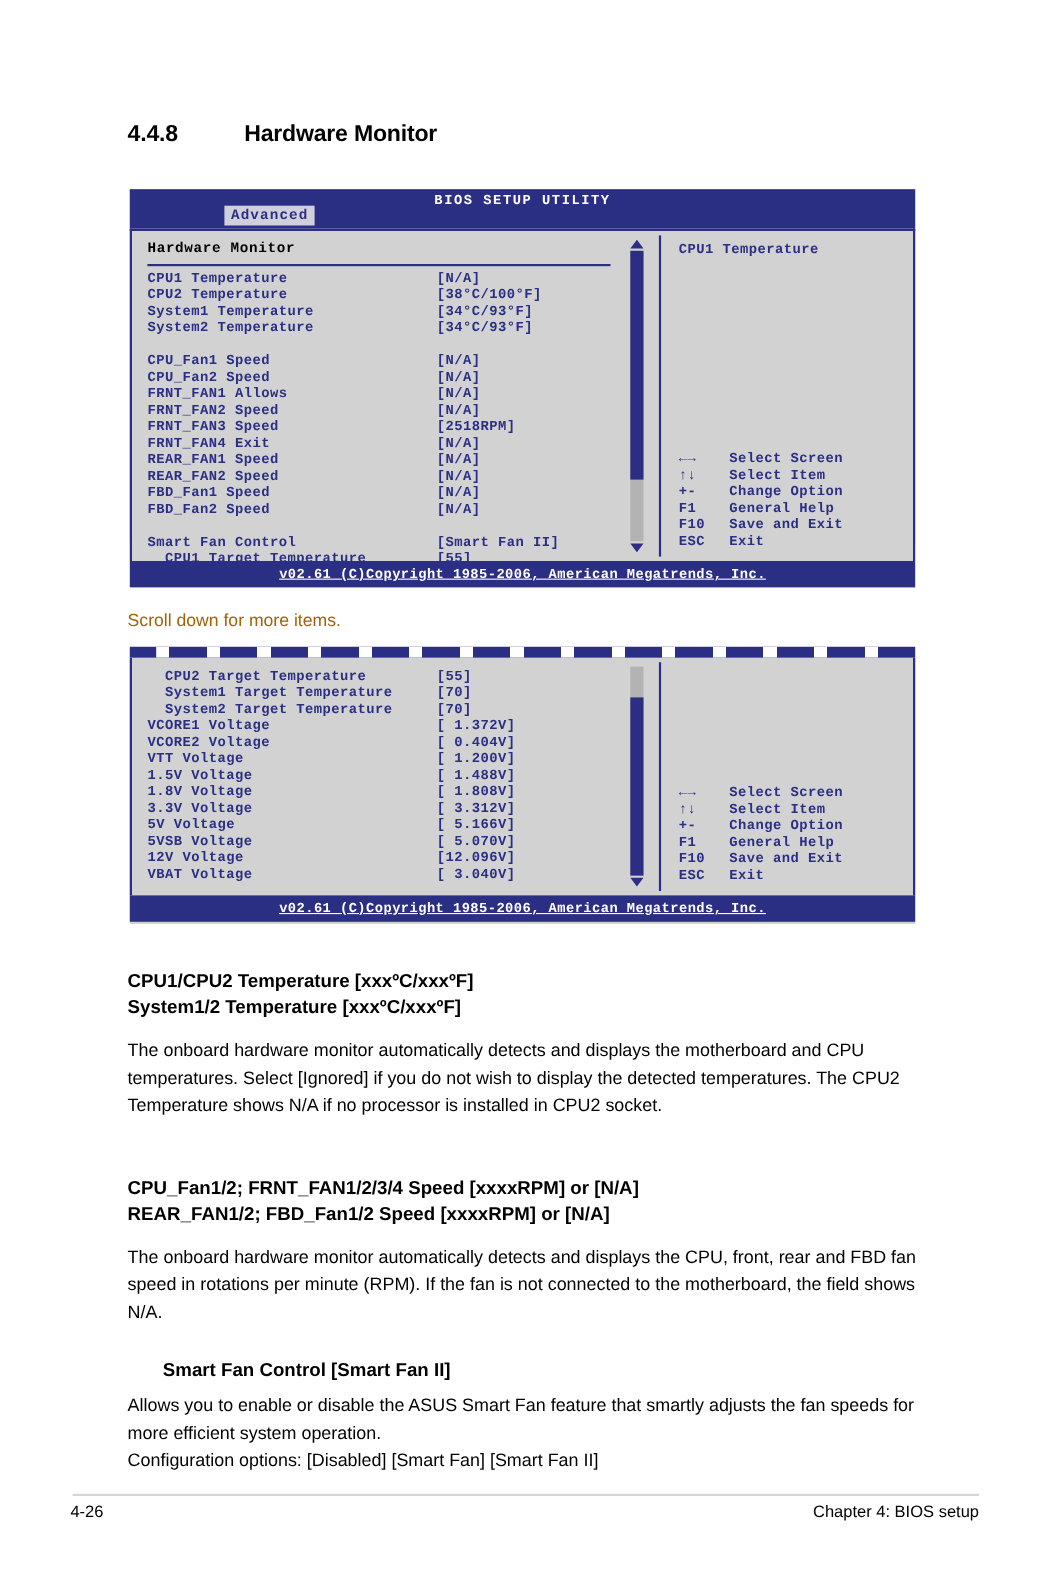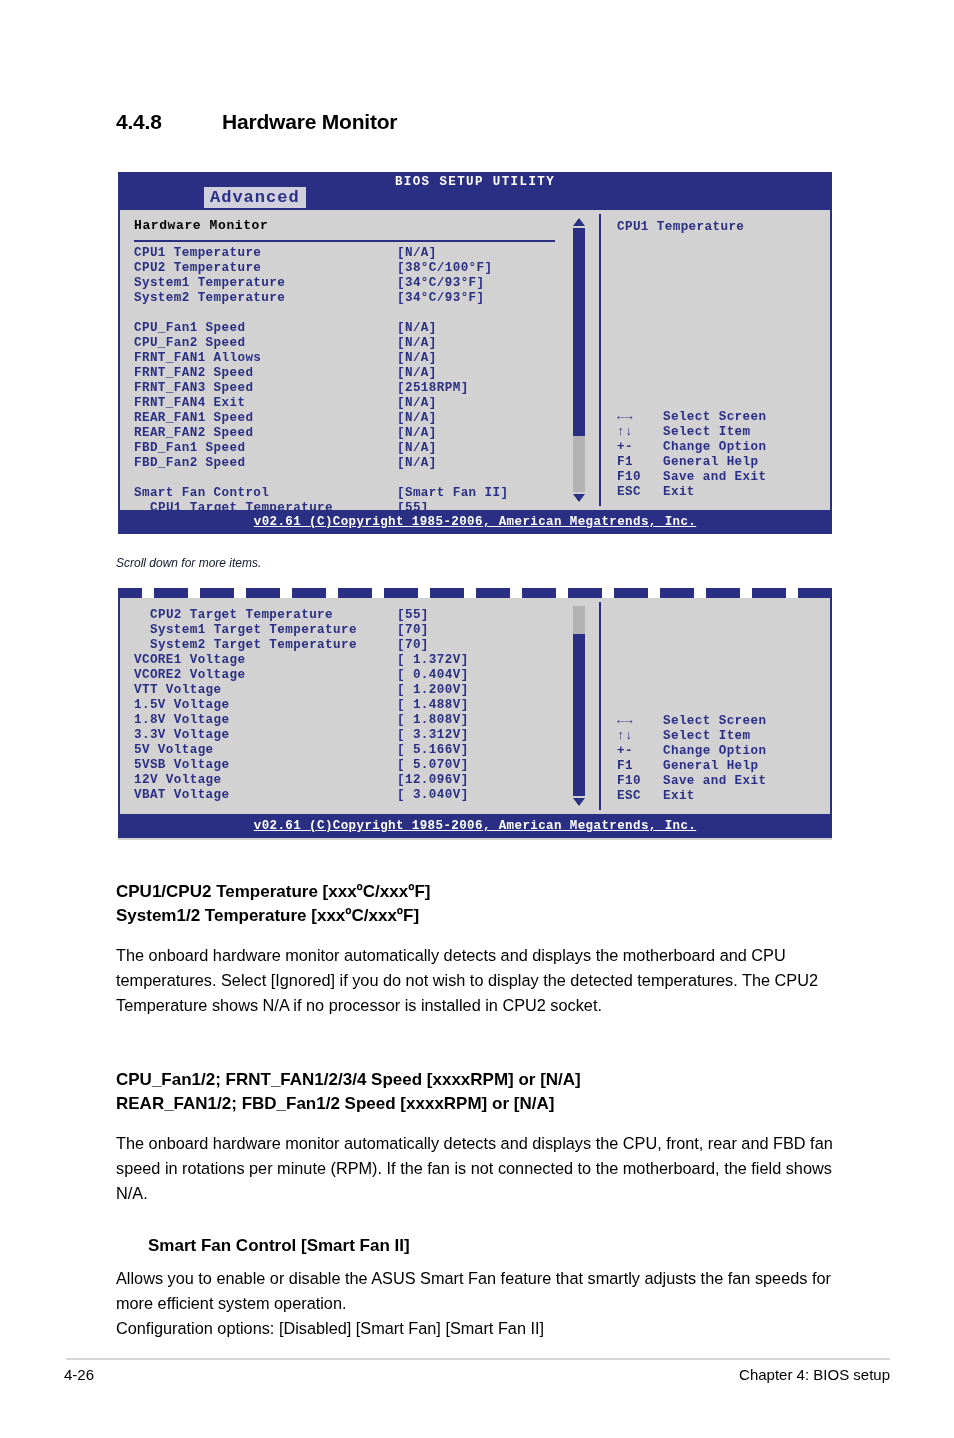--- a/index.html
+++ b/index.html
@@ -62,21 +62,21 @@
     font-weight: bold;
     letter-spacing: 1.4px;
   }
   .tab {
     position: absolute;
     left: 86px;
     top: 15px;
     padding: 1px 6px 2px 6px;
     background: #d0d0dc;
     color: #2b2f84;
-    font-size: 17px;
+    font-size: 13px;
     font-weight: bold;
     letter-spacing: 1px;
   }
 
   
   .dashtop {
     position: relative;
     height: 10px;
     background: #2b2f84;
     overflow: hidden;
@@ -223,23 +223,22 @@
     text-align: center;
     line-height: 24px;
     text-decoration: underline;
   }
   #bios1 .footerbar { margin-top: 0; }
 
   
   .note {
     position: absolute;
     left: 116px;
-    font-size: 12px;
-    color: #0f172a;
-    font-style: italic;
+    font-size: 16px;
+    color: #a16207;
   }
   .sub-head {
     position: absolute;
     left: 116px;
     width: 740px;
     font-size: 17px;
     font-weight: bold;
     line-height: 24px;
   }
   .para {

